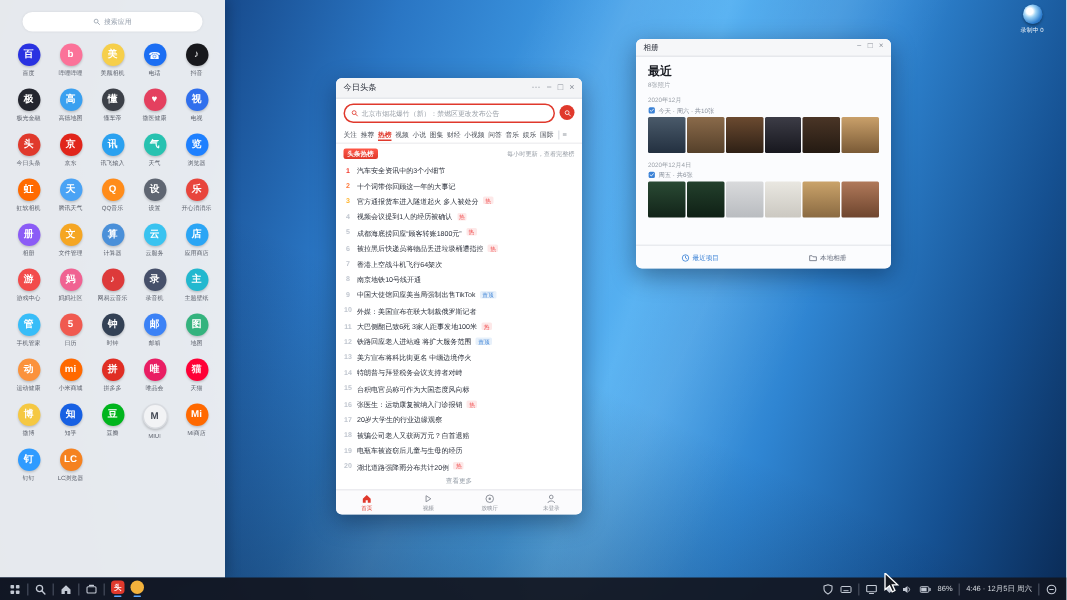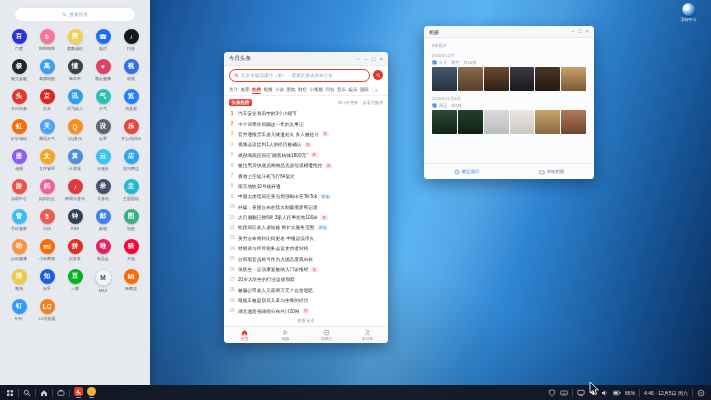--- a/index.html
+++ b/index.html
@@ -492,20 +492,21 @@
 <section class="win gallery">
   <div class="titlebar">
     <span class="wtitle">相册</span>
     <span class="wctrls" id="galCtrls">
         <span>−</span>
         <span>□</span>
         <span>×</span>
       </span>
   </div>
   <div class="gbody">
+    <div class="ghead">最近</div>
     <div class="gsub">8张照片</div>
     <div id="gallerySections">
         <div class="gsection-label">2020年12月</div>
         <div class="gmeta">
           <span>
             <svg viewBox="0 0 12 12" width="5" height="5" style="display:block">
               <rect x="1" y="1" width="10" height="10" rx="2.4" fill="#3b82d6"></rect>
               <path d="M3.4 6.2 L5.3 8 L8.8 4.2" fill="none" stroke="#fff" stroke-width="1.3" stroke-linecap="round" stroke-linejoin="round"></path>
             </svg>
           </span>

